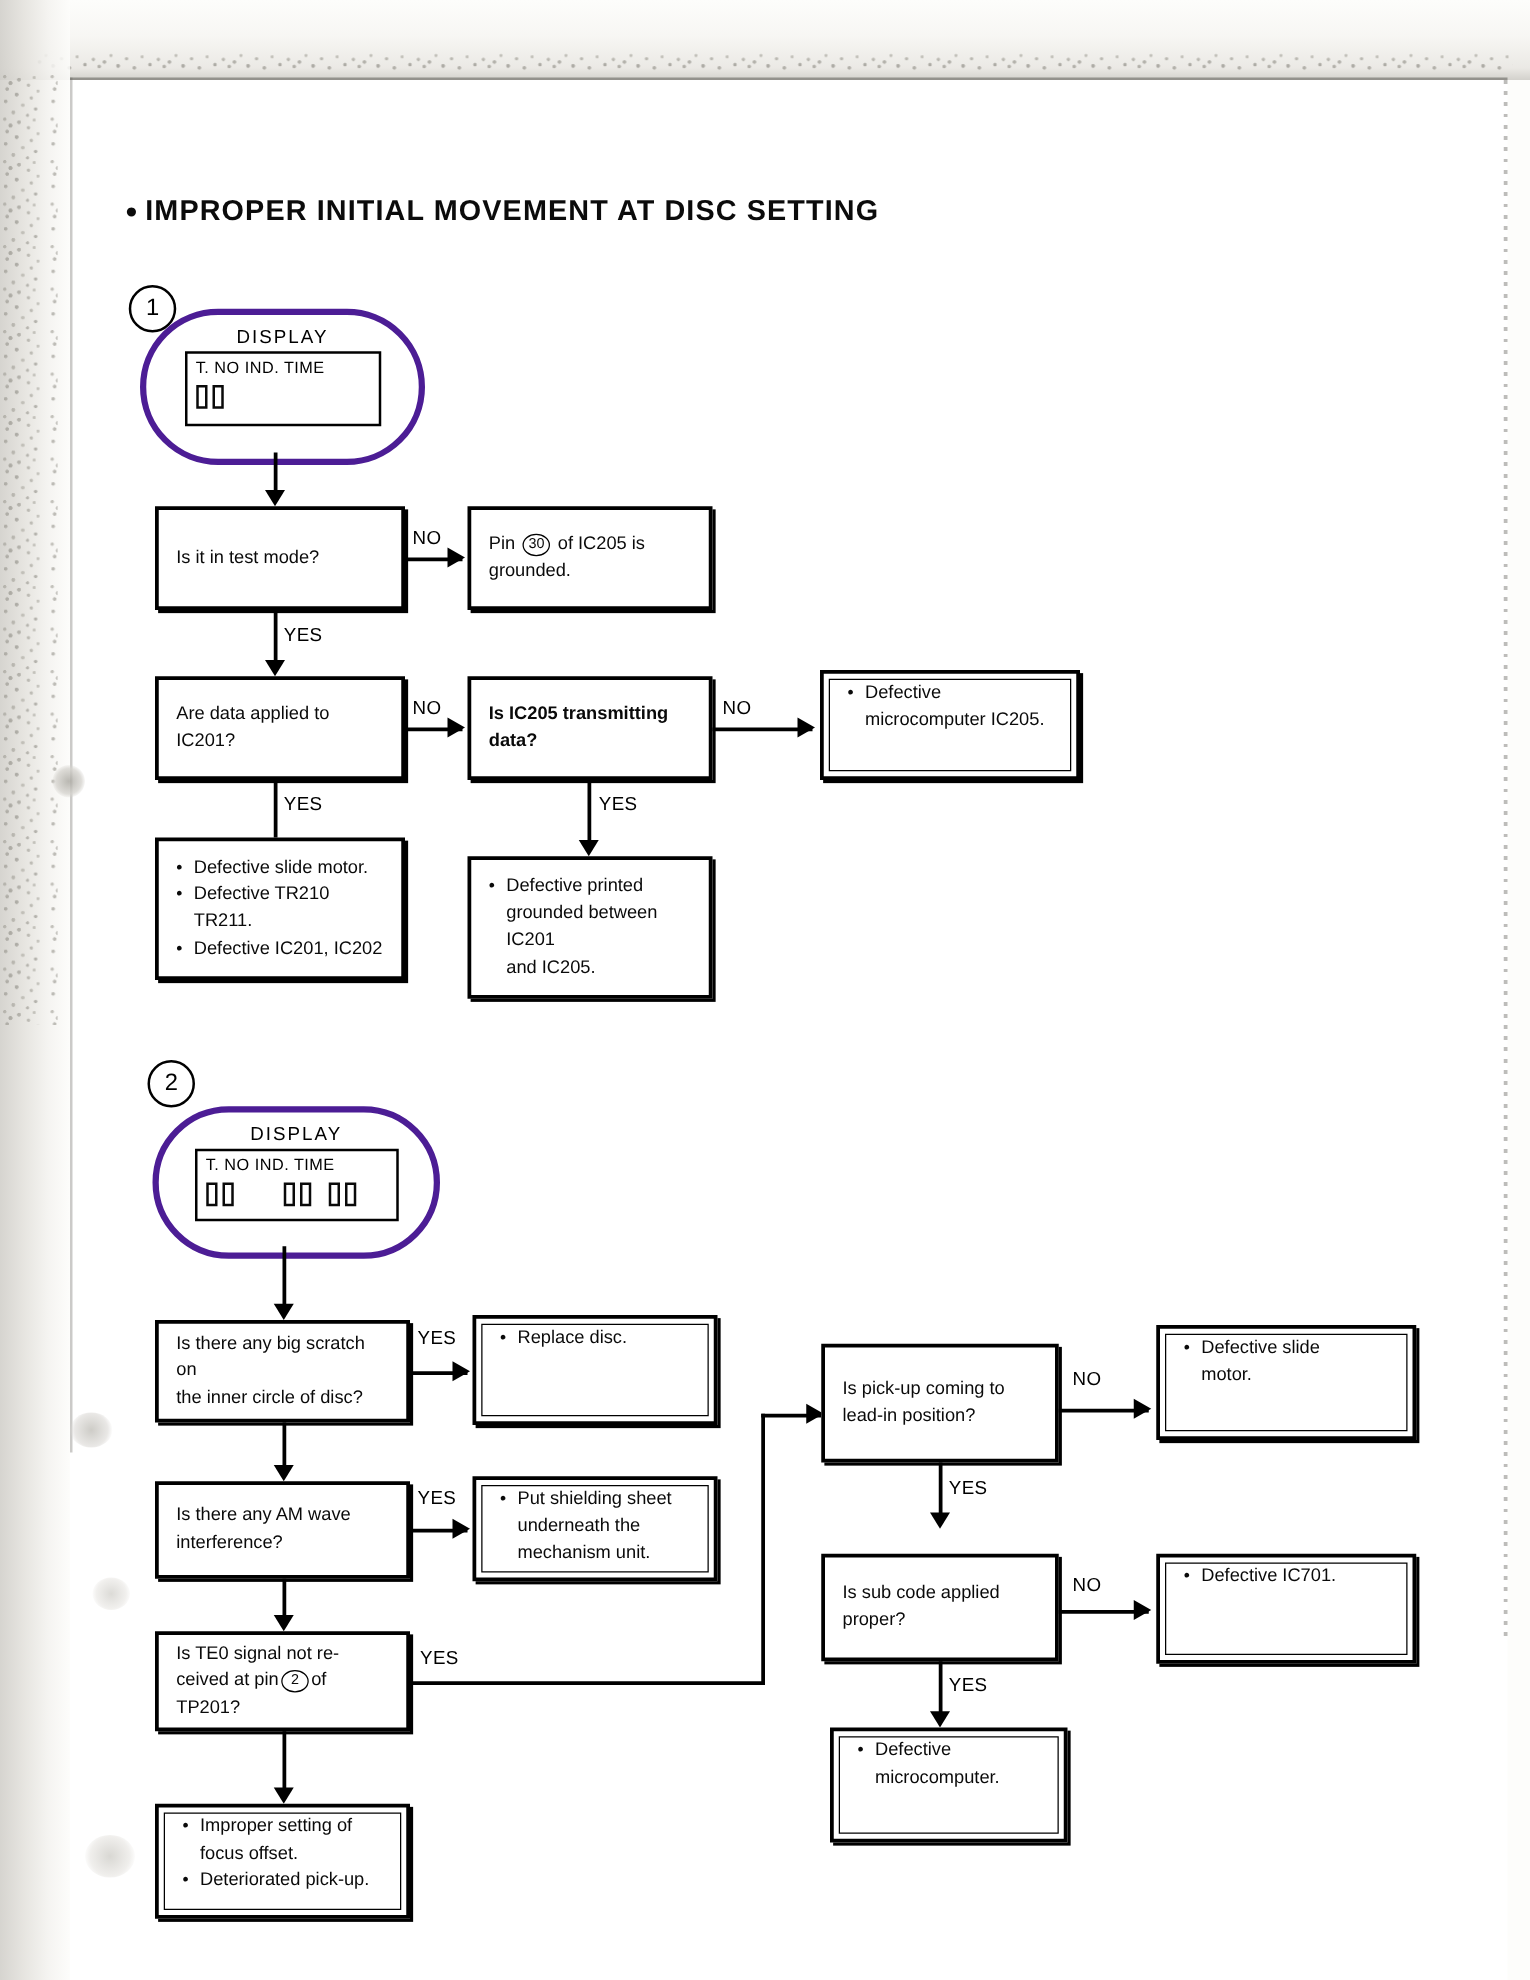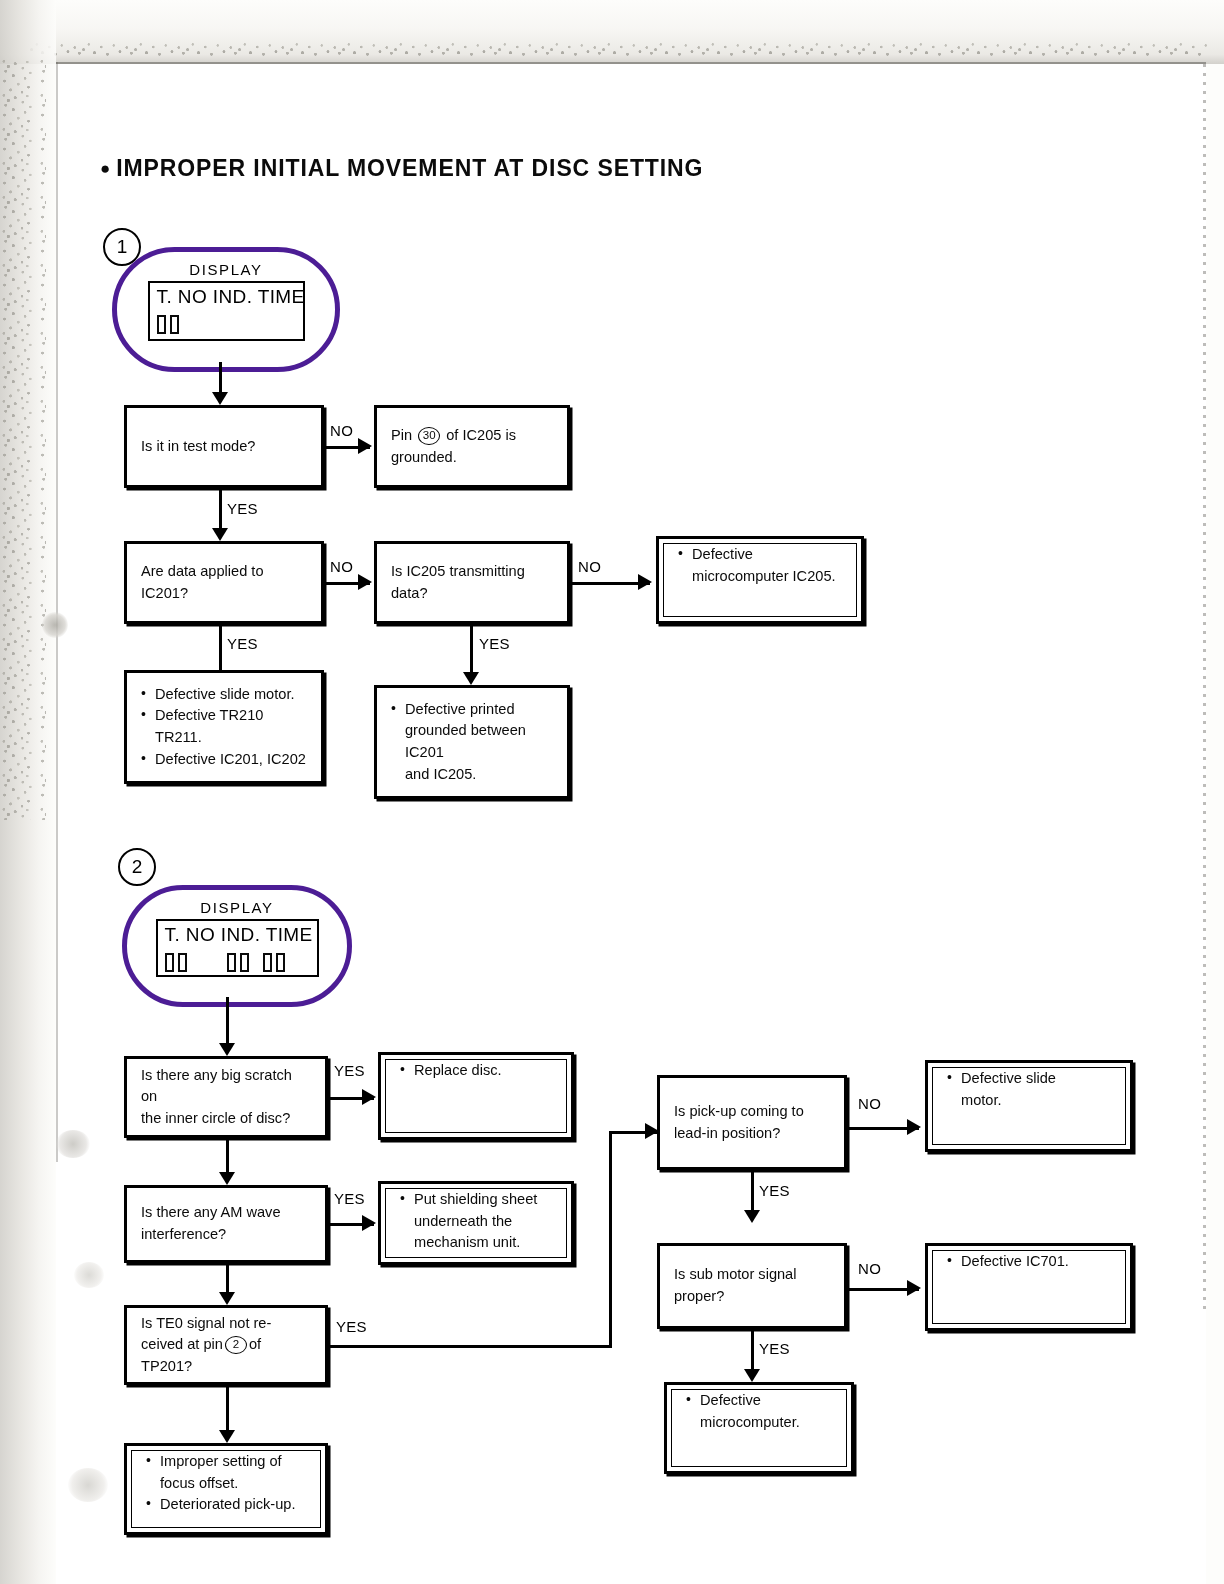--- a/index.html
+++ b/index.html
@@ -101,21 +101,21 @@
     display:flex;flex-direction:column;align-items:center;
   }
   .display-label{
     font-size:15px;letter-spacing:1.6px;color:#000;margin-top:9px;
   }
   .display-panel{
     border:2.5px solid #000;background:#fff;margin-top:3px;
     padding:3px 7px 5px 7px;box-sizing:border-box;
   }
   .display-head{
-    font-size:19px;letter-spacing:.4px;color:#000;white-space:nowrap;
+    font-size:13px;letter-spacing:.4px;color:#000;white-space:nowrap;
   }
   .seg-row{display:flex;align-items:center;height:26px;margin-top:3px;}
   .seg-group{display:flex;}
   .seg{
     width:9px;height:19px;border:2px solid #0a0a0a;background:#fff;
     margin-right:4px;box-sizing:border-box;
   }
   .seg-gap{width:18px;}
 
   
@@ -228,21 +228,21 @@
   <div class="txt">
     <span>Are data applied to</span><br>
     <span>IC201?</span>
   </div>
 </div>
 
 <div class="elabel" style="left:330px;top:558px;">NO</div>
 <div class="hline" style="left:324px;top:582px;width:46px;"></div>
 <div class="arrow-right" style="left:358px;top:574px;"></div>
 
-<div class="fbox" style="left:374px;top:541px;width:196px;height:83px;">
+<div class="fbox" style="left:374px;top:541px;width:196px;height:83px;font-weight:bold;">
   <div class="txt">
     <span>Is IC205 transmitting</span><br>
     <span>data?</span>
   </div>
 </div>
 
 <div class="elabel" style="left:578px;top:558px;">NO</div>
 <div class="hline" style="left:570px;top:582px;width:80px;"></div>
 <div class="arrow-right" style="left:638px;top:574px;"></div>
 
@@ -401,21 +401,21 @@
     </div>
   </div>
 </div>
 
 <div class="vline" style="left:751px;top:1170px;height:48px;"></div>
 <div class="elabel" style="left:759px;top:1182px;">YES</div>
 <div class="arrow-down" style="left:744px;top:1210px;"></div>
 
 <div class="fbox" style="left:657px;top:1243px;width:190px;height:86px;">
   <div class="txt">
-    <span>Is sub motor signal</span><br>
+    <span>Is sub code applied</span><br>
     <span>proper?</span>
   </div>
 </div>
 
 <div class="elabel" style="left:858px;top:1260px;">NO</div>
 <div class="hline" style="left:847px;top:1288px;width:72px;"></div>
 <div class="arrow-right" style="left:907px;top:1280px;"></div>
 
 <div class="fbox result" style="left:925px;top:1243px;width:208px;height:88px;">
   <div class="inner">

